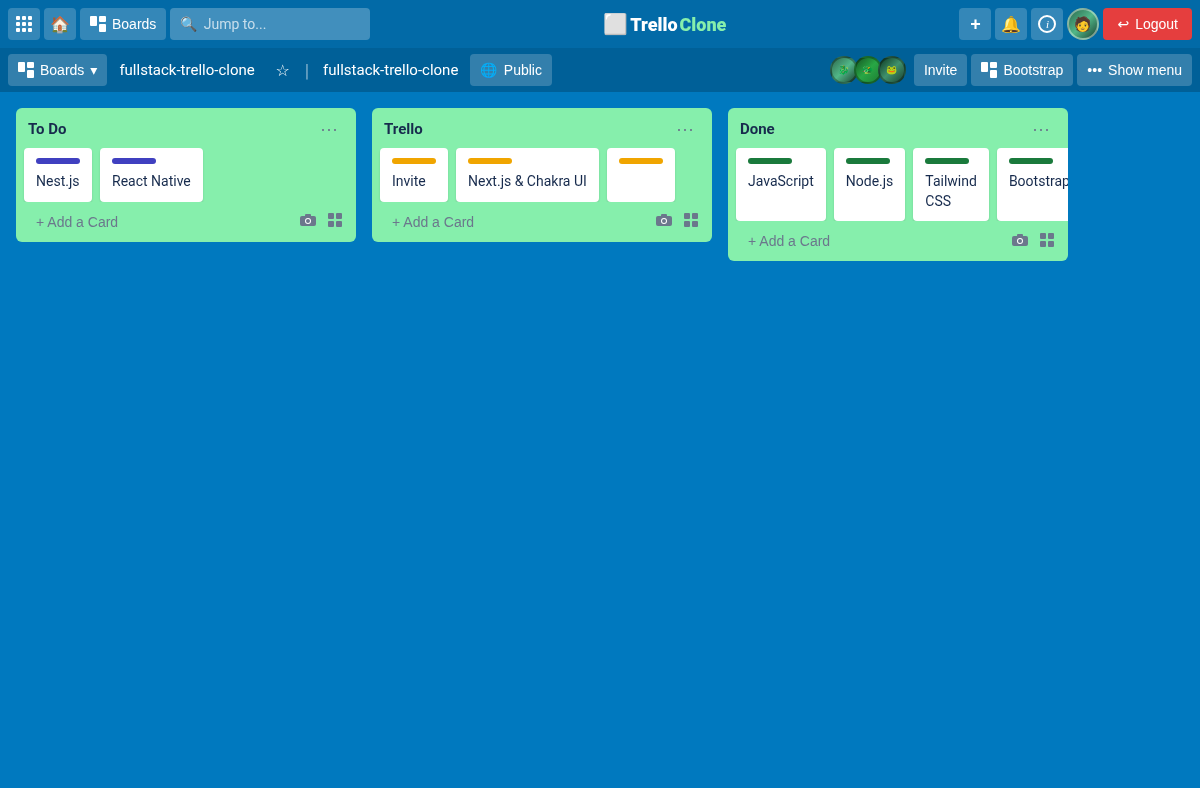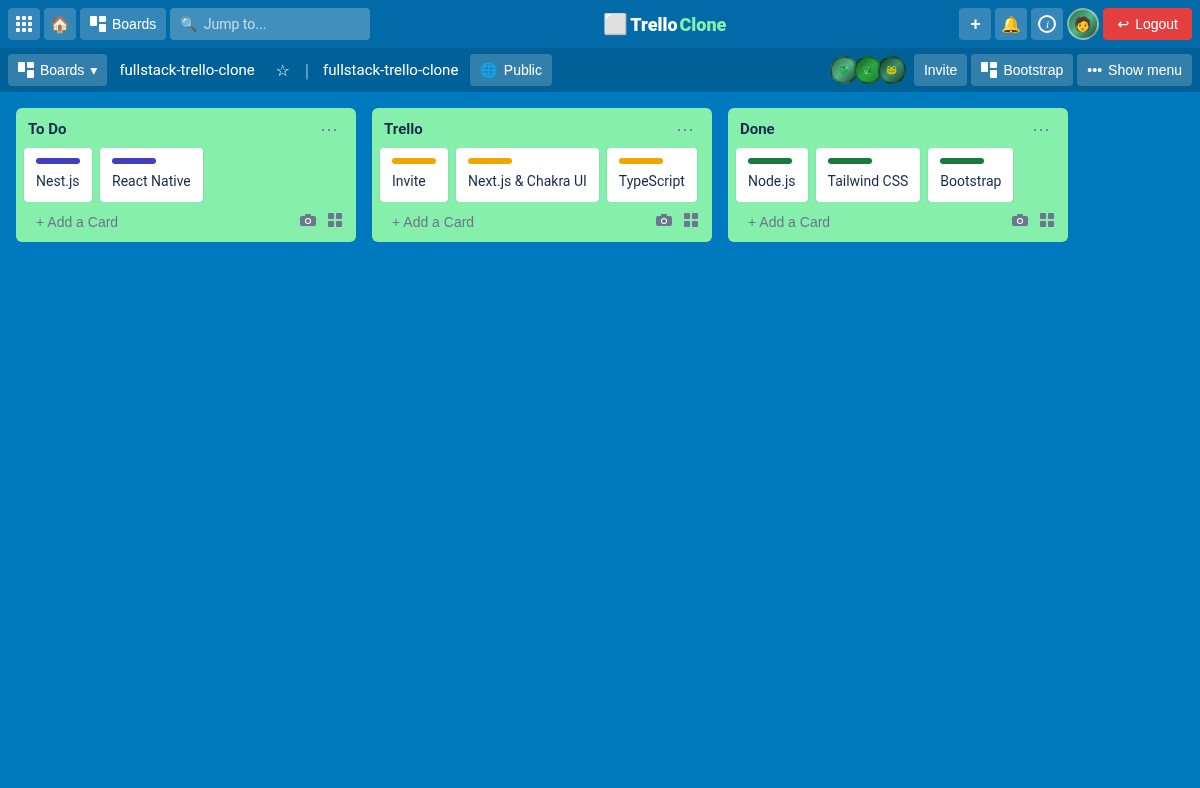--- a/index.html
+++ b/index.html
@@ -426,21 +426,20 @@
         <div class="card">
           <div class="card-label" style="background: rgb(240, 165, 0);"></div>
           <div class="card-text">Invite</div>
         </div>
         <div class="card">
           <div class="card-label" style="background: rgb(240, 165, 0);"></div>
           <div class="card-text">Next.js &amp; Chakra UI</div>
         </div>
         <div class="card">
           <div class="card-label" style="background: rgb(240, 165, 0);"></div>
-          <div class="card-text">TypeScript</div>
         </div>
       </div>
       <div class="list-footer">
         <button class="add-card-btn">+ Add a Card</button>
         <div class="list-footer-icons">
           <span class="footer-icon"><svg width="16" height="12" viewBox="0 0 16 12" fill="#6b778c">
               <rect x="0" y="2" width="16" height="10" rx="2"></rect>
               <circle cx="8" cy="7" r="3" fill="white"></circle>
               <circle cx="8" cy="7" r="2" fill="#6b778c"></circle>
               <rect x="5" y="0" width="6" height="3" rx="1" fill="#6b778c"></rect>
@@ -455,20 +454,24 @@
       </div>
     </div>
     <div class="list">
       <div class="list-header">
         <span class="list-title">Done</span>
         <button class="list-menu-btn">···</button>
       </div>
       <div class="list-cards">
         <div class="card">
           <div class="card-label" style="background: rgb(26, 122, 60);"></div>
+          <div class="card-text">JavaScript</div>
+        </div>
+        <div class="card">
+          <div class="card-label" style="background: rgb(26, 122, 60);"></div>
           <div class="card-text">Node.js</div>
         </div>
         <div class="card">
           <div class="card-label" style="background: rgb(26, 122, 60);"></div>
           <div class="card-text">Tailwind CSS</div>
         </div>
         <div class="card">
           <div class="card-label" style="background: rgb(26, 122, 60);"></div>
           <div class="card-text">Bootstrap</div>
         </div>

